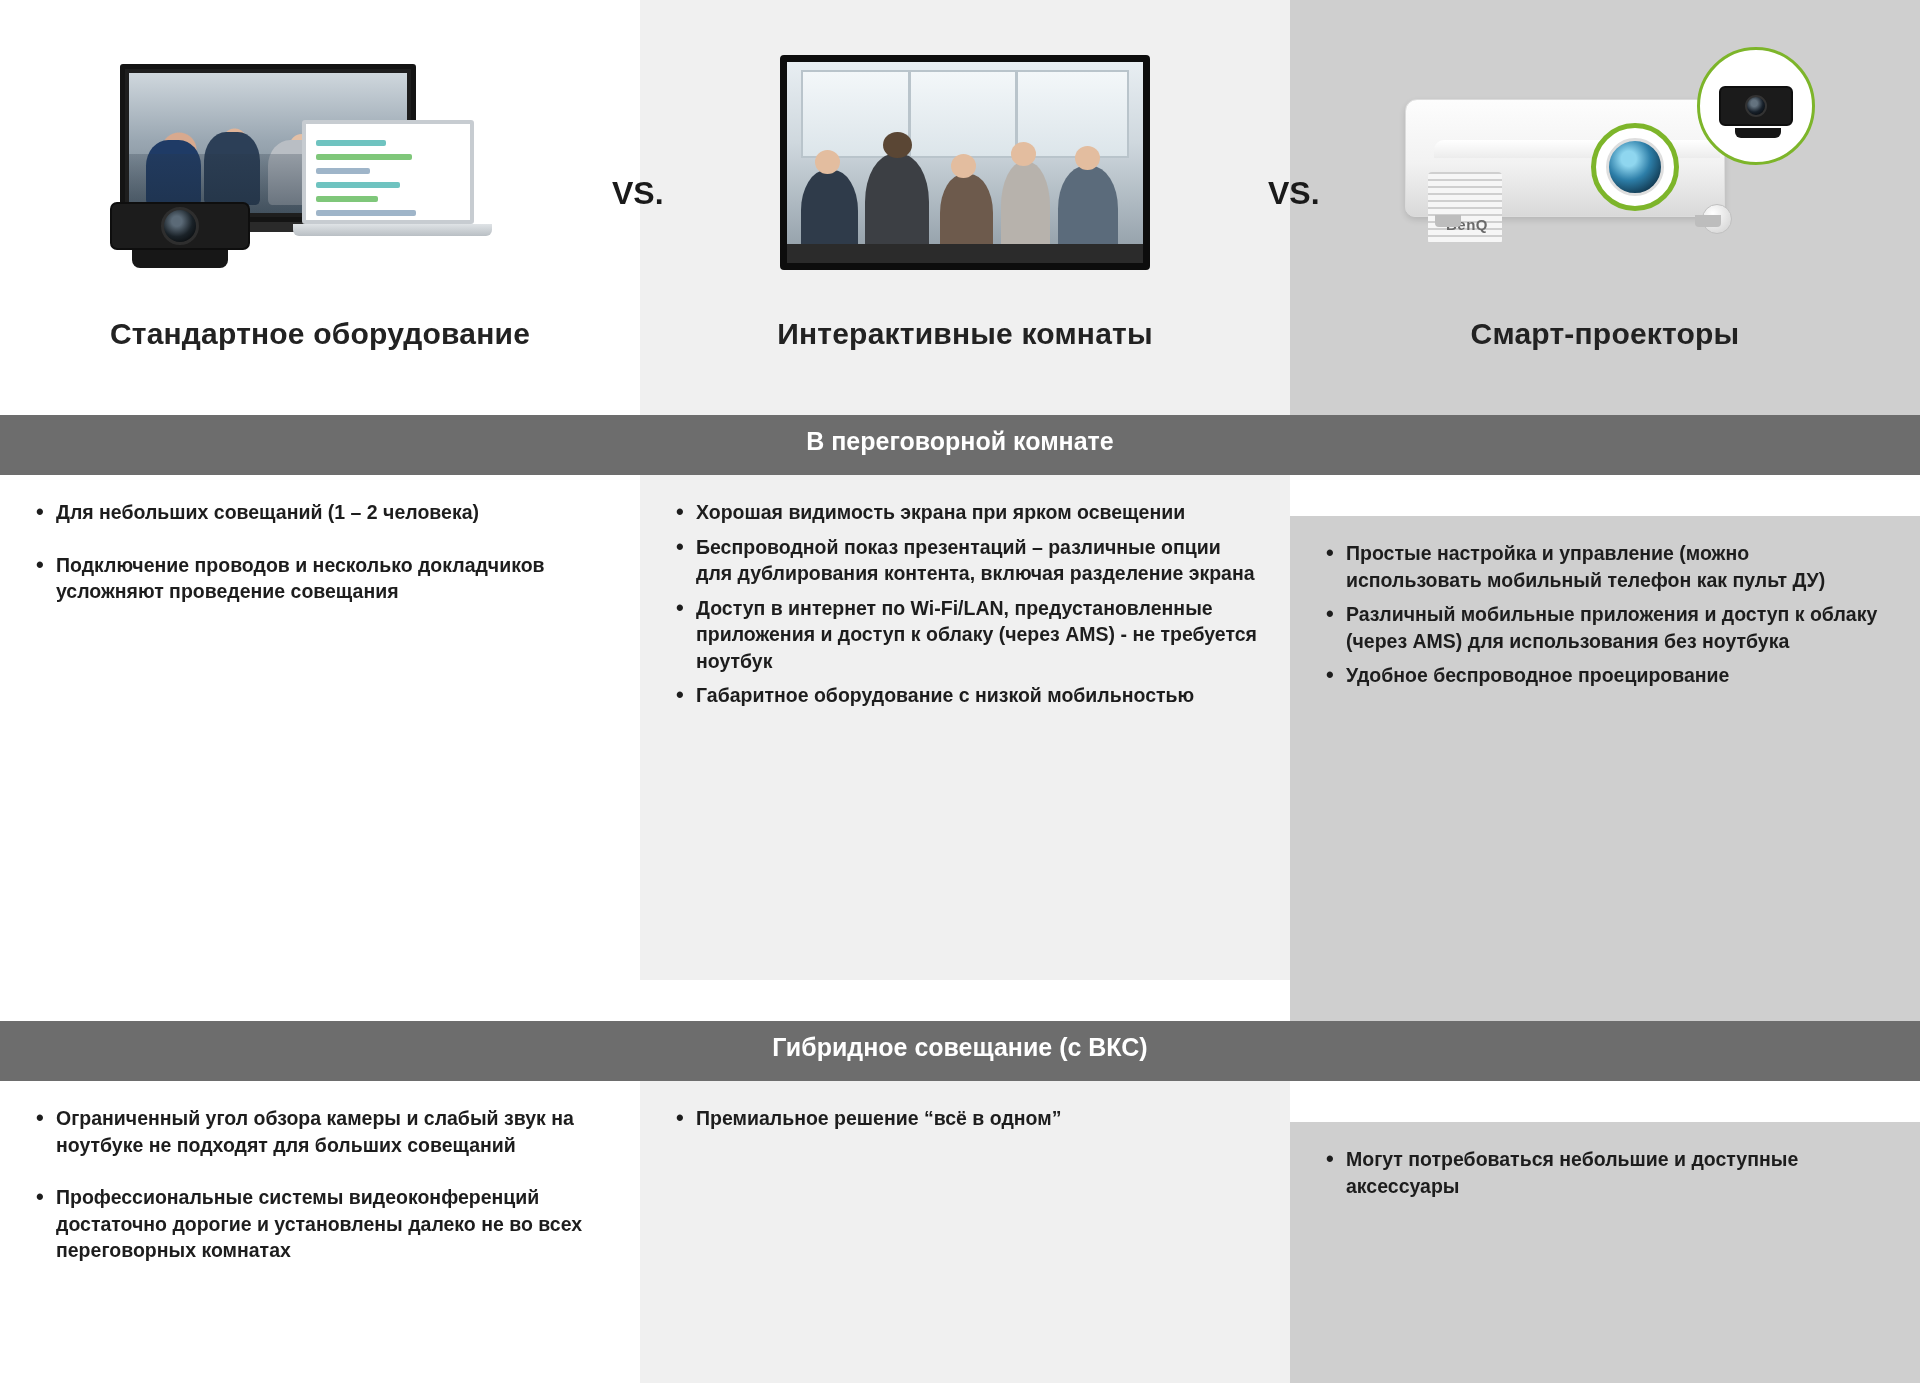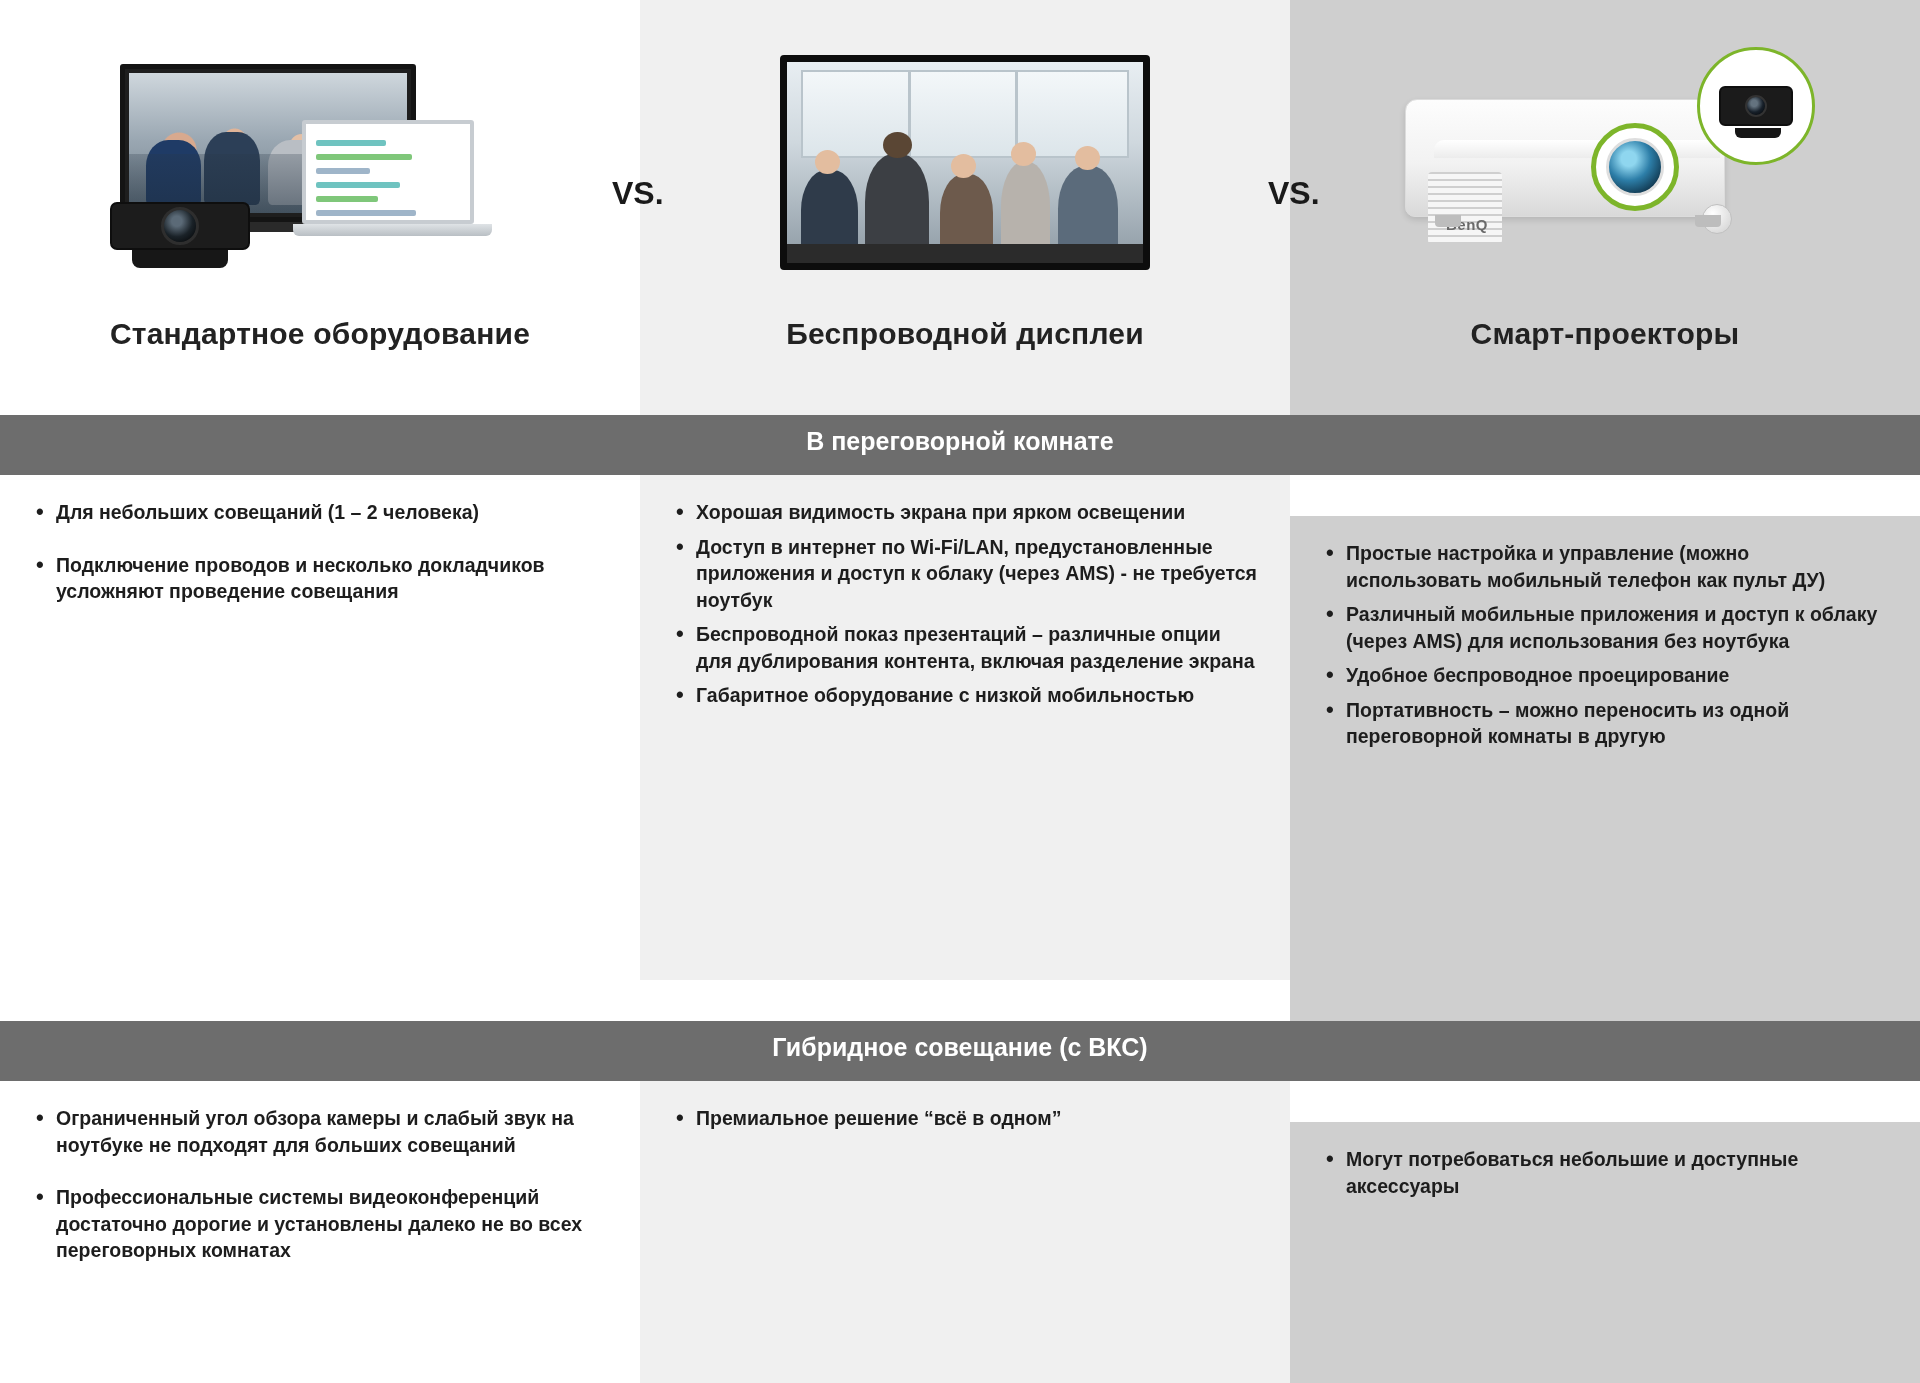--- a/index.html
+++ b/index.html
@@ -349,21 +349,21 @@
               <div class="idisp-head" style="left:46%; bottom:42%; width:7%;  height:12%;"></div>
               <div class="idisp-person" style="left:60%; width:14%; height:50%; background:#b7b2ac;"></div>
               <div class="idisp-head" style="left:63%; bottom:48%; width:7%;  height:12%;"></div>
               <div class="idisp-person" style="left:76%; width:17%; height:48%; background:#5b6b7b;"></div>
               <div class="idisp-head" style="left:81%; bottom:46%; width:7%;  height:12%;"></div>
               <div class="idisp-bottombar"></div>
             </div>
           </div>
         </div>
       </div>
-      <div class="cat-title">Беспроводной дисплеи</div>
+      <div class="cat-title">Интерактивные комнаты</div>
     </div>
 
     <div class="header-cell hc3">
       <div class="product-art">
         <div class="art3">
           <div class="proj-body">
             <div class="proj-top"></div>
             <div class="proj-vents"></div>
             <div class="proj-brand">BenQ</div>
             <div class="proj-knob"></div>
@@ -398,31 +398,30 @@
   <div class="content-row row-1">
     <div class="cc cc1">
       <ul class="bullets loose">
         <li>Для небольших совещаний (1 – 2 человека)</li>
         <li>Подключение проводов и несколько докладчиков усложняют проведение совещания</li>
       </ul>
     </div>
     <div class="cc cc2">
       <ul class="bullets">
         <li>Хорошая видимость экрана при ярком освещении</li>
+        <li>Беспроводной показ презентаций – различные опции для дублирования контента, включая разделение экрана</li>
         <li>Доступ в интернет по Wi-Fi/LAN, предустановленные приложения и доступ к облаку (через AMS) - не требуется ноутбук</li>
-        <li>Беспроводной показ презентаций – различные опции для дублирования контента, включая разделение экрана</li>
         <li>Габаритное оборудование с низкой мобильностью</li>
       </ul>
     </div>
     <div class="cc cc3">
       <ul class="bullets">
         <li>Простые настройка и управление (можно использовать мобильный телефон как пульт ДУ)</li>
         <li>Различный мобильные приложения и доступ к облаку (через AMS) для использования без ноутбука</li>
         <li>Удобное беспроводное проецирование</li>
-        <li>Портативность – можно переносить из одной переговорной комнаты в другую</li>
       </ul>
     </div>
   </div>
 
   <div class="section-bar">
     <div class="sb-left"></div>
       <div class="sb-mid"></div>
       <div class="sb-right bar-cap"></div>
     <div class="section-title">Гибридное совещание (с ВКС)</div>
   </div>

